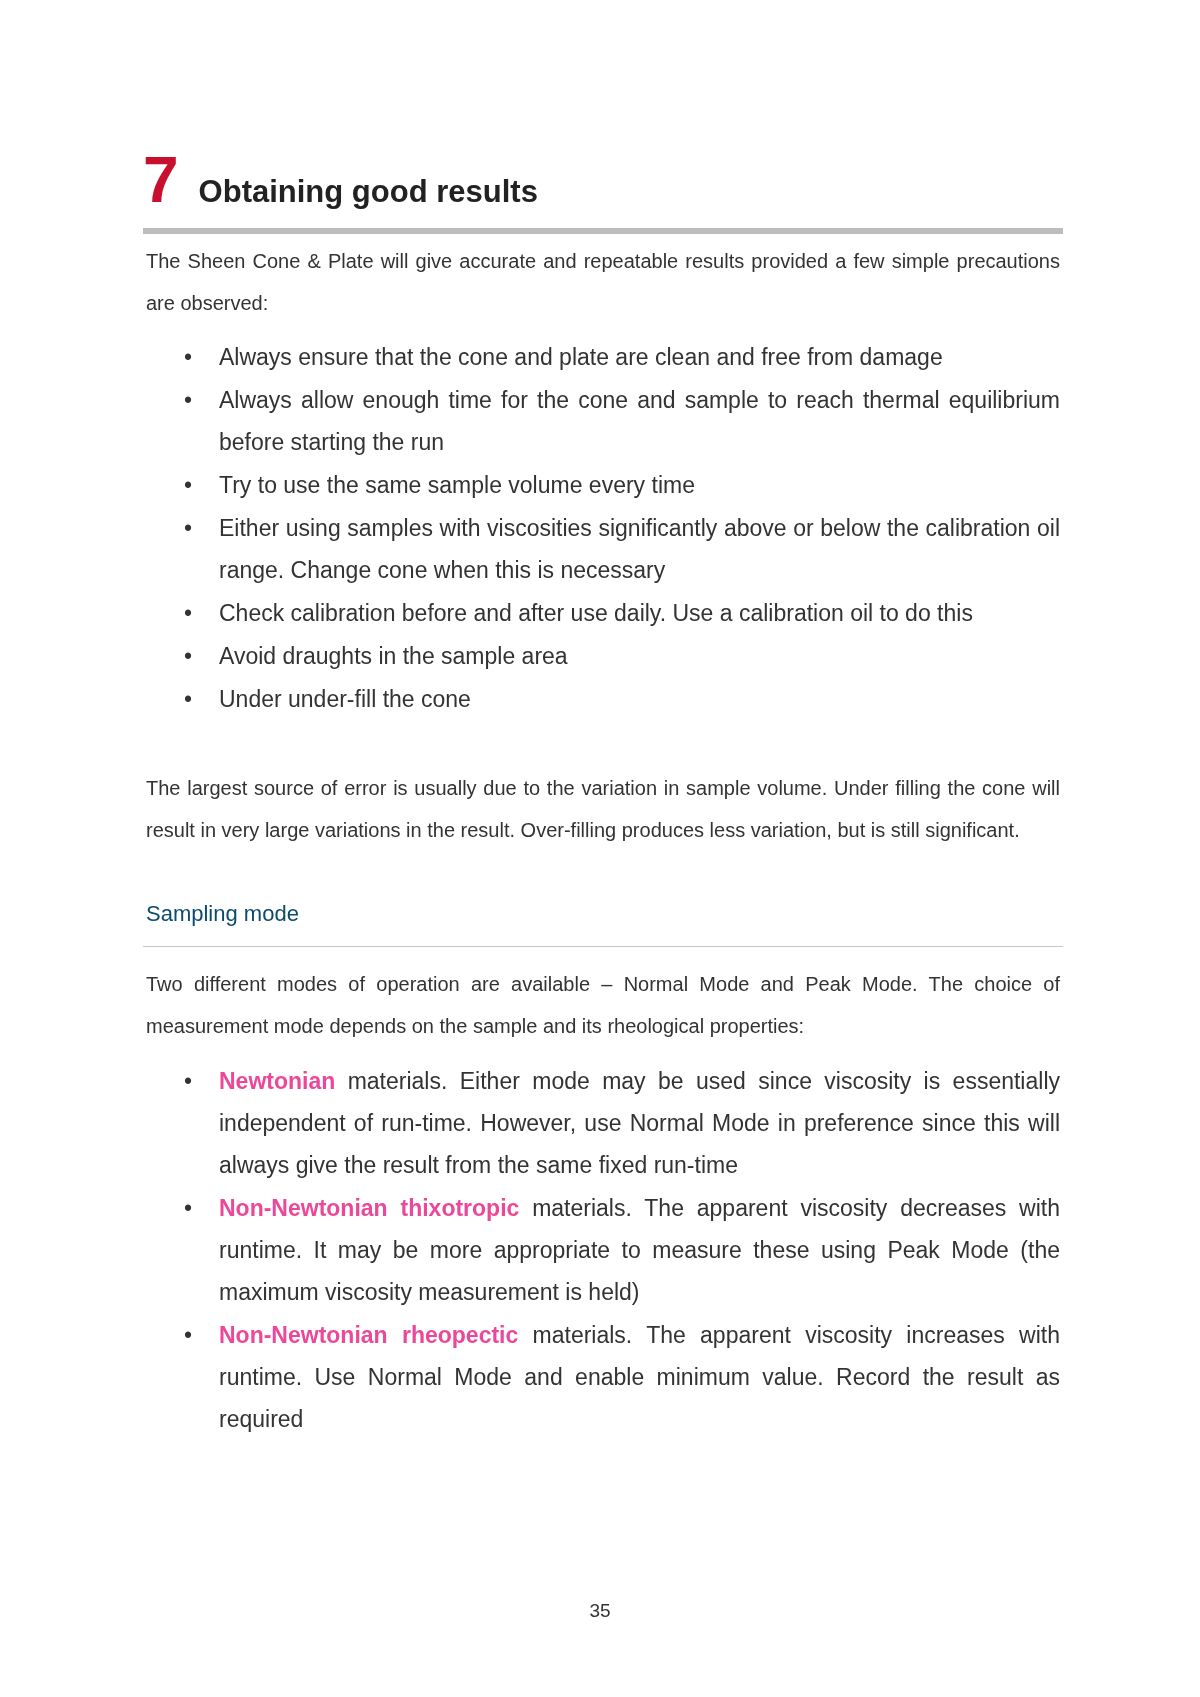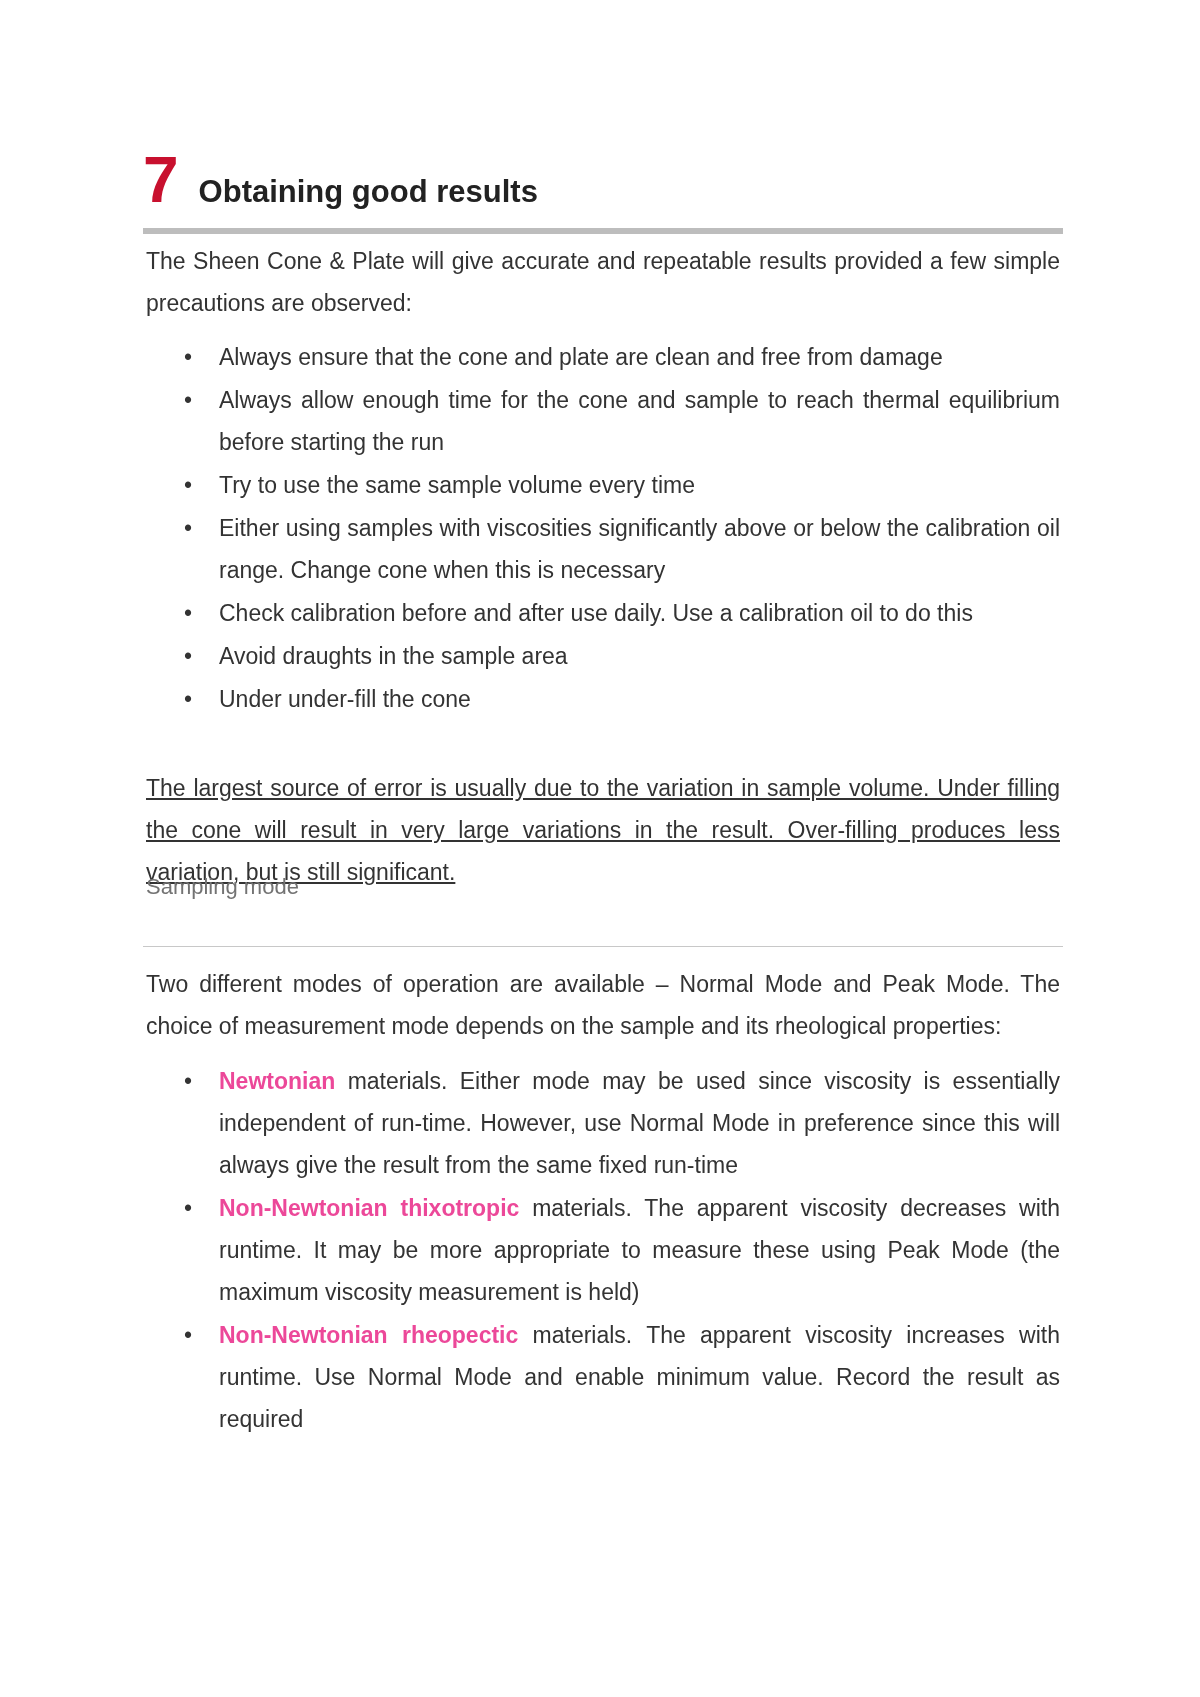--- a/index.html
+++ b/index.html
@@ -2,25 +2,25 @@
 <html><head>
 <meta charset="utf-8">
 <style>
   html, body { margin: 0; padding: 0; background: #ffffff; }
   body { width: 1200px; height: 1697px; position: relative; font-family: "Liberation Sans", sans-serif; color: #333333; }
   .page { position: absolute; left: 0; top: 0; width: 1200px; height: 1697px; }
   .heading { position: absolute; left: 143px; top: 148px; display: flex; align-items: baseline; }
   .chapter-num { color: #c8102e; font-size: 64px; font-weight: bold; line-height: 1; letter-spacing: -2px; }
   .chapter-title { color: #222222; font-size: 31px; font-weight: bold; margin-left: 22px; }
   .heading-rule { position: absolute; left: 143px; top: 228px; width: 920px; height: 6px; background: #bdbdbd; }
-  .para { position: absolute; left: 146px; width: 914px; font-size: 23px; line-height: 42px; text-align: justify; margin: 0; }
+  .para { position: absolute; left: 146px; width: 914px; font-size: 20px; line-height: 42px; text-align: justify; margin: 0; }
   .bullets { position: absolute; left: 146px; width: 914px; margin: 0; padding: 0; list-style: none; font-size: 23px; line-height: 42px; }
   .bullets li { position: relative; padding-left: 73px; margin-bottom: 1px; text-align: justify; }
   .bullets li .dot { position: absolute; left: 38px; top: 0; }
-  .subhead { position: absolute; left: 146px; top: 874px; font-size: 22px; color: #737373; }
+  .subhead { position: absolute; left: 146px; top: 901px; font-size: 22px; color: #0c4a6e; }
   .sub-rule { position: absolute; left: 143px; top: 946px; width: 920px; height: 1px; background: #c8c8c8; }
   .page-number { position: absolute; left: 0; width: 1200px; top: 1600px; text-align: center; font-size: 19px; color: #333; }
   b { color: #ec4899; }
 </style>
 </head>
 <body>
 
 <div class="page">
 
   <div class="heading">
@@ -34,26 +34,27 @@
   <ul class="bullets" style="top:336px;">
     <li><span class="dot">•</span><span>Always ensure that the cone and plate are clean and free from damage</span></li>
     <li><span class="dot">•</span><span>Always allow enough time for the cone and sample to reach thermal equilibrium before starting the run</span></li>
     <li><span class="dot">•</span><span>Try to use the same sample volume every time</span></li>
     <li><span class="dot">•</span><span>Either using samples with viscosities significantly above or below the calibration oil range. Change cone when this is necessary</span></li>
     <li><span class="dot">•</span><span>Check calibration before and after use daily. Use a calibration oil to do this</span></li>
     <li><span class="dot">•</span><span>Avoid draughts in the sample area</span></li>
     <li><span class="dot">•</span><span>Under under-fill the cone</span></li>
   </ul>
 
-  <p class="para" style="top:767px;text-decoration:underline;">The largest source of error is usually due to the variation in sample volume. Under filling the cone will result in very large variations in the result. Over-filling produces less variation, but is still significant.</p>
+  <p class="para" style="top:767px;">The largest source of error is usually due to the variation in sample volume. Under filling the cone will result in very large variations in the result. Over-filling produces less variation, but is still significant.</p>
 
   <div class="subhead">Sampling mode</div>
   <div class="sub-rule"></div>
 
   <p class="para" style="top:963px;">Two different modes of operation are available – Normal Mode and Peak Mode. The choice of measurement mode depends on the sample and its rheological properties:</p>
 
   <ul class="bullets" style="top:1060px;">
     <li><span class="dot">•</span><b>Newtonian</b><span> materials. Either mode may be used since viscosity is essentially independent of run-time. However, use Normal Mode in preference since this will always give the result from the same fixed run-time</span></li>
     <li><span class="dot">•</span><b>Non-Newtonian thixotropic</b><span> materials. The apparent viscosity decreases with runtime. It may be more appropriate to measure these using Peak Mode (the maximum viscosity measurement is held)</span></li>
     <li><span class="dot">•</span><b>Non-Newtonian rheopectic</b><span> materials. The apparent viscosity increases with runtime. Use Normal Mode and enable minimum value. Record the result as required</span></li>
   </ul>
 
+  <div class="page-number">35</div>
 </div>
 
 </body></html>

